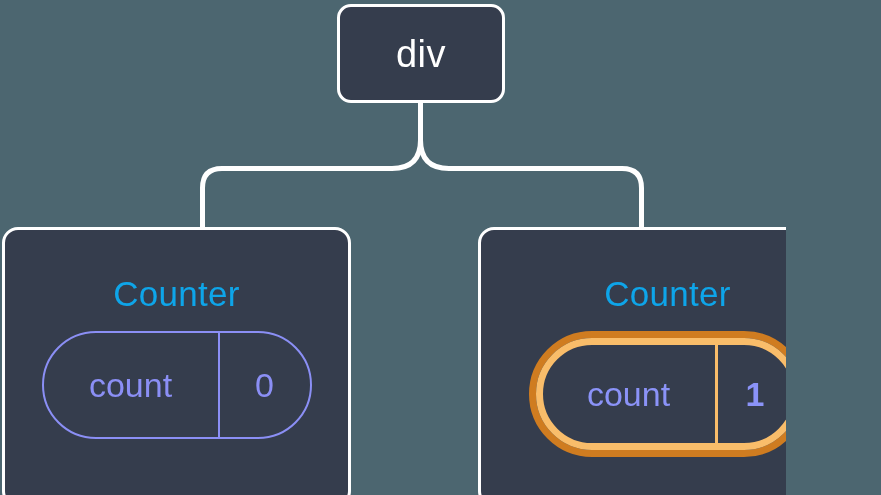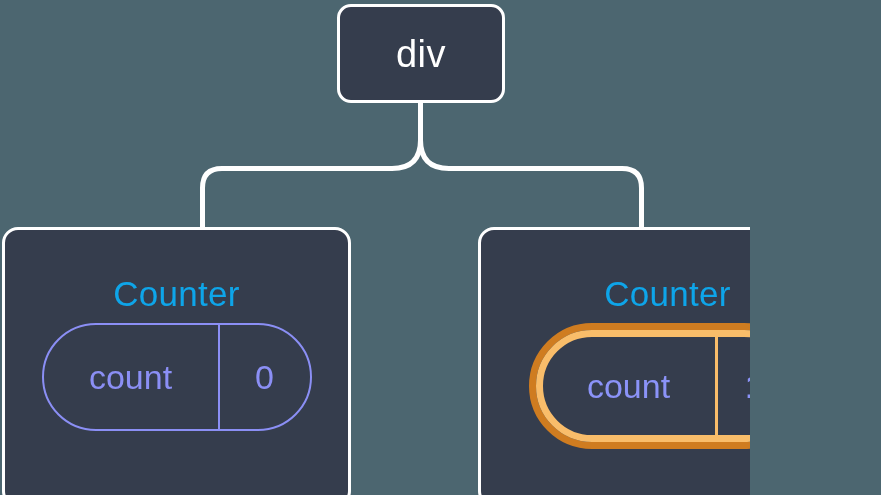--- a/index.html
+++ b/index.html
@@ -7,20 +7,21 @@
     padding: 0;
     background: #4c6670;
   }
   #canvas {
     position: relative;
     width: 750px;
     height: 495px;
     background: #4c6670;
     overflow: hidden;
     font-family: "Liberation Sans", sans-serif;
+    padding-left: 36px;
   }
 
   
   #connectors {
     position: absolute;
     left: 0; top: 0;
     width: 881px; height: 495px;
     pointer-events: none;
   }
 
@@ -66,21 +67,21 @@
     color: #0ea5e9;
     font-size: 35px;
     line-height: 1;
     margin-top: 46px;
     letter-spacing: 0.3px;
   }
 
   
   .pill-wrap {
     position: relative;
-    margin-top: 12px;
+    margin-top: 20px;
   }
 
   .pill {
     position: relative;
     box-sizing: border-box;
     display: flex;
     align-items: stretch;
     border-radius: 999px;
     background: #353d4d;
   }

